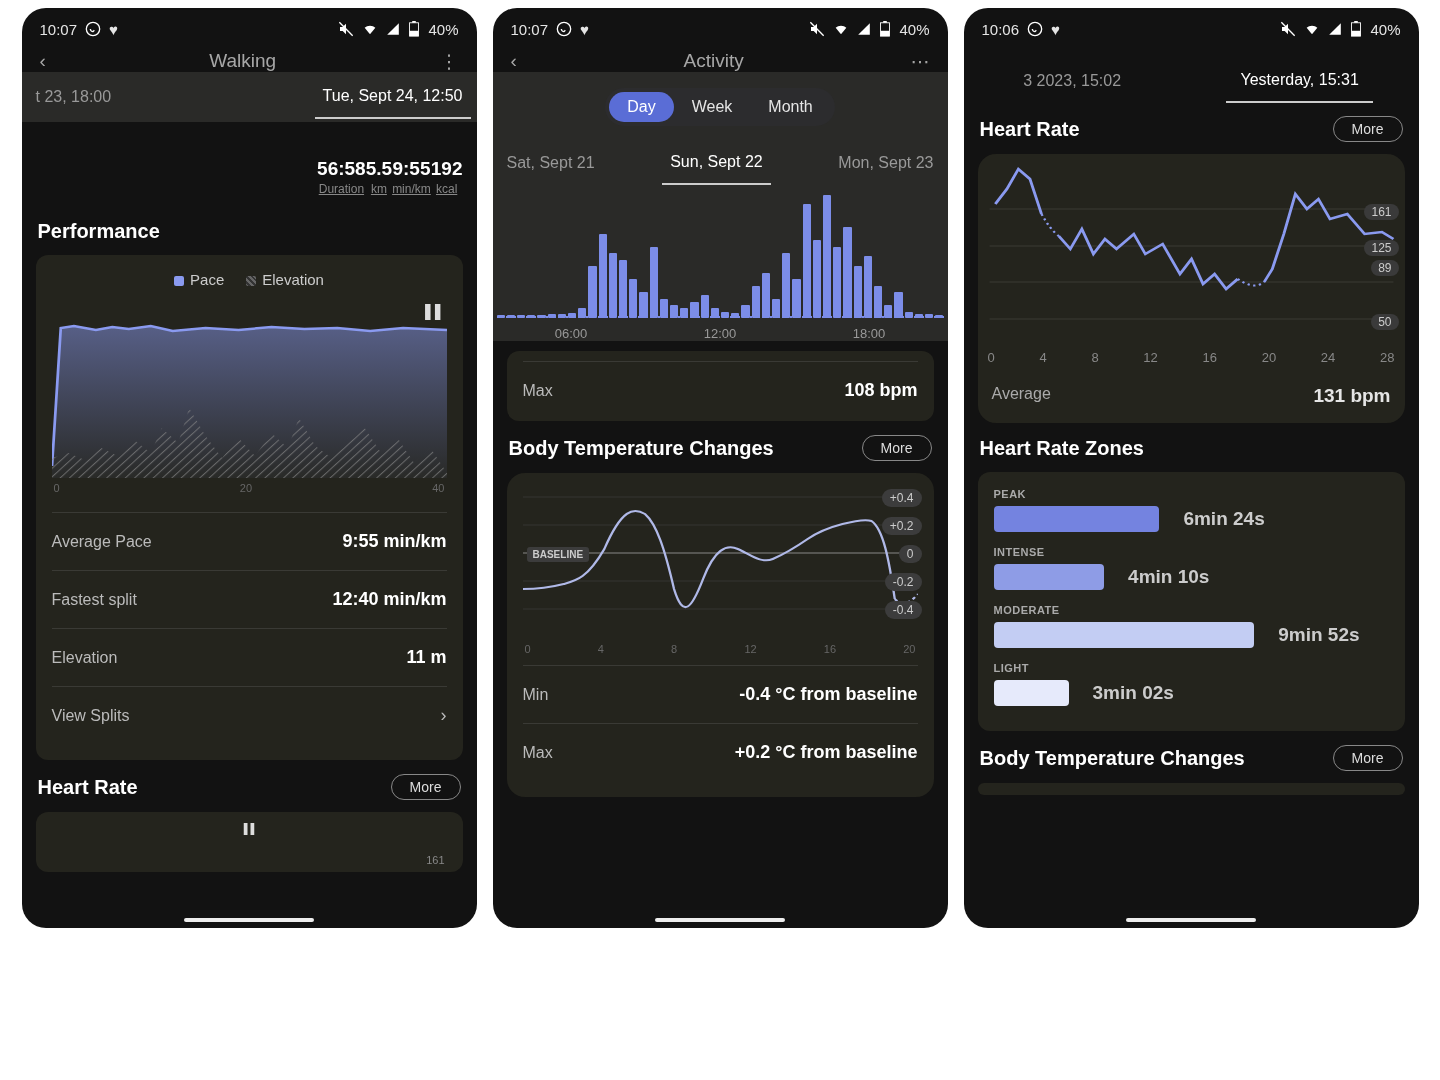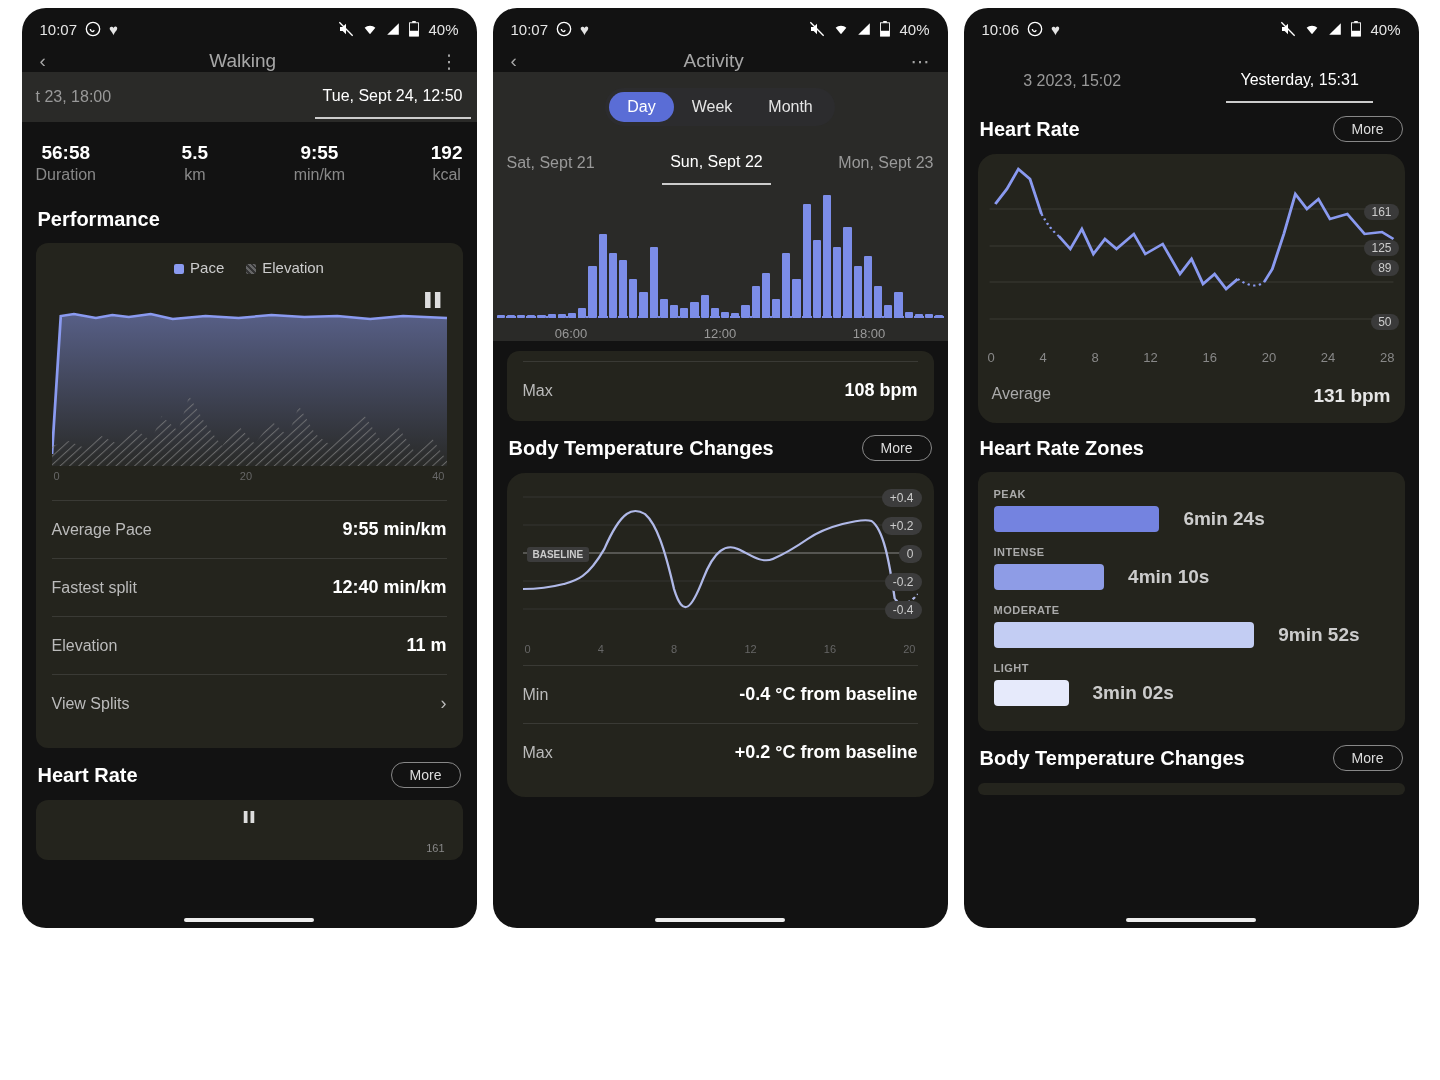--- a/index.html
+++ b/index.html
@@ -69,26 +69,27 @@
   }
   .segmented .seg {
     padding: 6px 18px;
     border-radius: 20px;
     font-size: 16px;
     cursor: pointer;
   }
   .segmented .seg.active { background: #5a6dd6; color: #fff; }
   .content { flex: 1; overflow: hidden; padding: 0 14px; }
   .stats-row {
-    display: flex; justify-content: space-between;
+    display: flex; justify-content: flex-end;
     padding: 20px 0 10px 0;
+    margin-top: 16px;
   }
   .stat { text-align: center; }
   .stat .v { font-size: 19px; font-weight: 600; color: #fff; }
-  .stat .l { font-size: 16px; color: #888; margin-top: 2px; }
+  .stat .l { font-size: 12px; color: #888; margin-top: 2px; text-decoration: underline; }
   .section-title {
     font-size: 20px; font-weight: 600;
     margin: 14px 2px 12px 2px; color: #fff;
     display: flex; justify-content: space-between; align-items: center;
   }
   .more-btn {
     border: 1px solid #888; border-radius: 16px;
     padding: 4px 18px; font-size: 14px; color: #ddd;
     background: transparent; cursor: pointer;
   }

